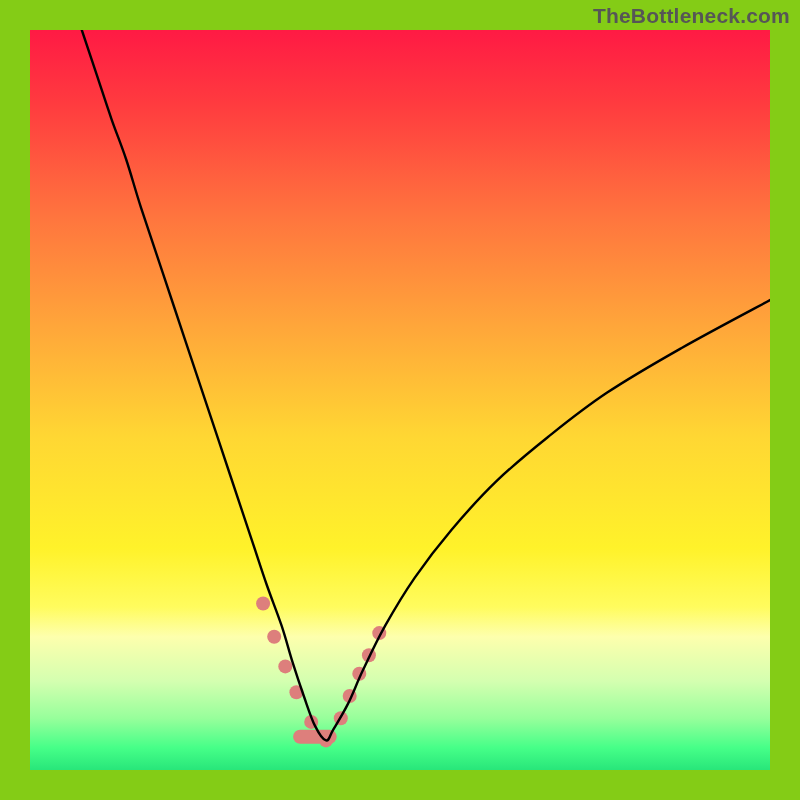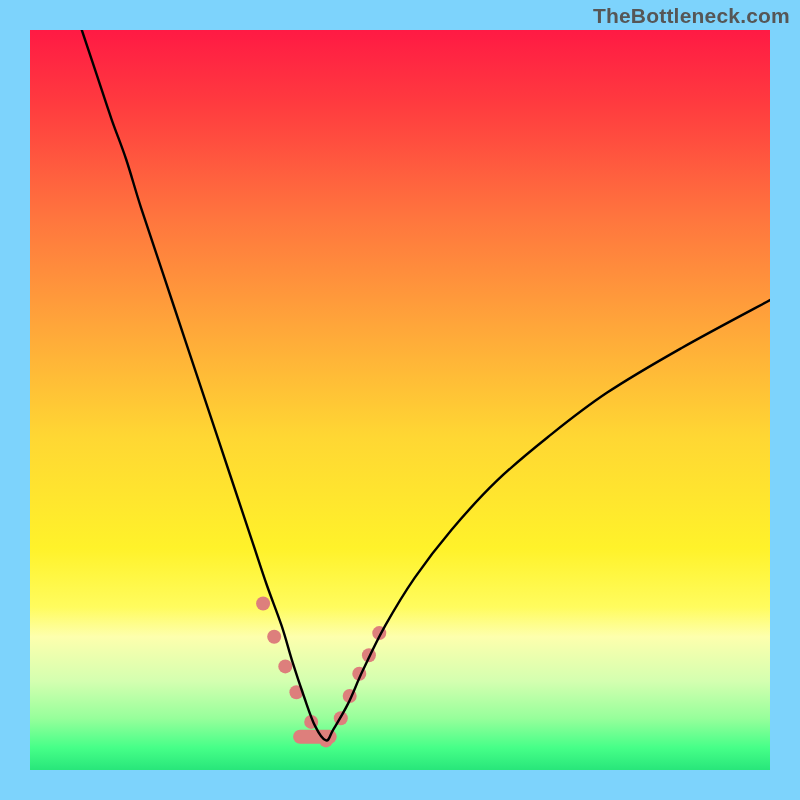--- a/index.html
+++ b/index.html
@@ -1,21 +1,21 @@
 <!DOCTYPE html>
 <html><head>
 <meta charset="utf-8">
 <style>
   * { margin: 0; padding: 0; box-sizing: border-box; }
   html, body { width: 800px; height: 800px; overflow: hidden; background: #000; }
   .frame {
     position: relative;
     width: 800px;
     height: 800px;
-    background: #7dd3fc;
+    background: #84cc16;
   }
   .attribution {
     position: absolute;
     top: 4px;
     right: 10px;
     font-family: Arial, Helvetica, sans-serif;
     font-size: 21px;
     font-weight: 600;
     color: #565656;
     letter-spacing: 0.2px;

